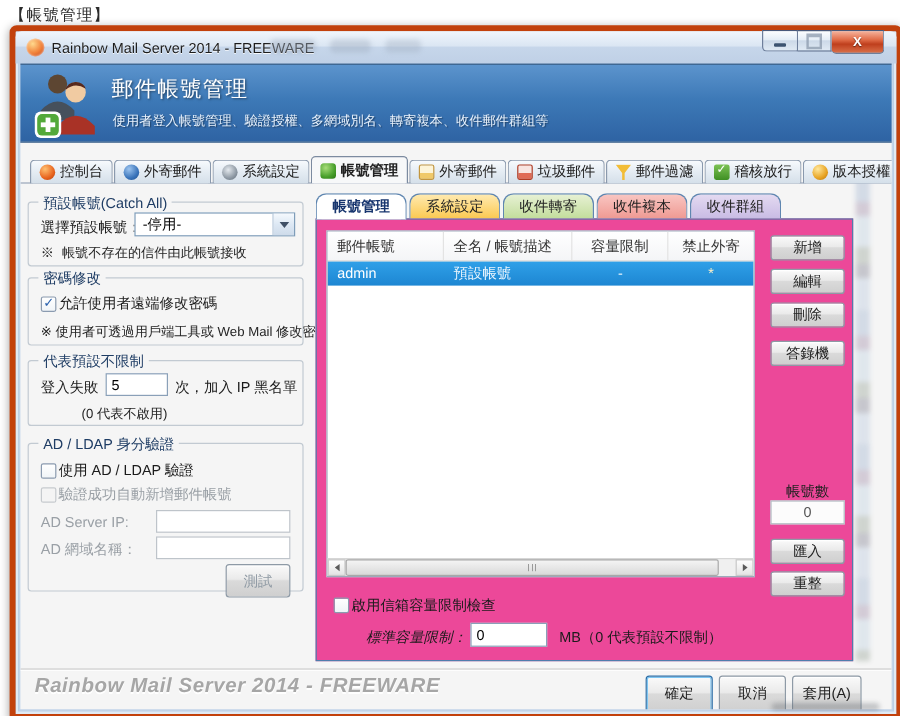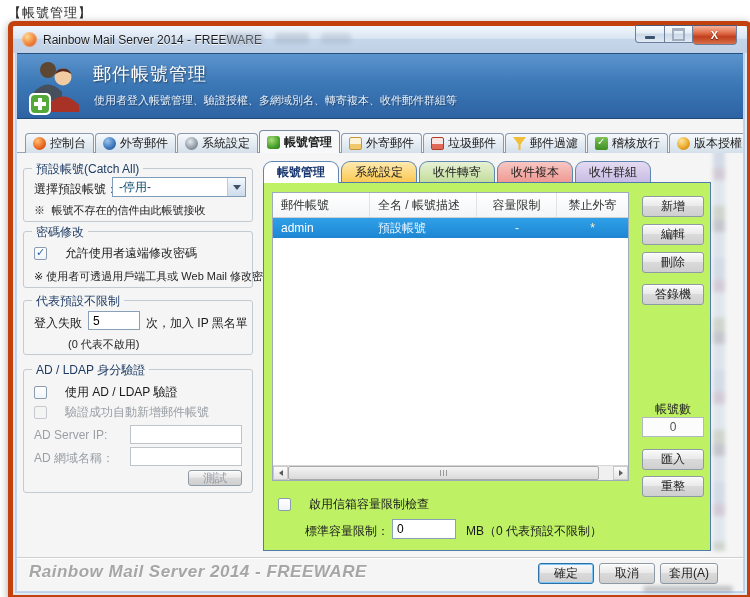--- a/index.html
+++ b/index.html
@@ -65,29 +65,29 @@
   .ti-spam{border-radius:2px;background:linear-gradient(180deg,#f8e4e0 55%,#e06a55 56%);border:1px solid #b03a22;box-sizing:border-box;}
   .ti-filter{border-radius:0;background:#f2bd37;clip-path:polygon(0 0,100% 0,58% 55%,58% 100%,42% 100%,42% 55%);}
   .ti-audit{border-radius:2px;background:linear-gradient(#7cc254,#3f8f24);position:relative;}
   .ti-audit::after{content:"✓";position:absolute;left:2px;top:-1px;font-size:10px;color:#fff;font-weight:bold;}
   .ti-license{background:radial-gradient(circle at 35% 30%,#ffe79b,#e8a424 60%,#b56f08);}
 
   
   .group{position:absolute;left:6px;width:230px;border:1px solid #c2cad2;border-radius:3px;background:#f5f5f5;box-sizing:border-box;}
   .group-title{position:absolute;top:-8px;left:8px;background:#f5f5f5;padding:0 4px;color:#1e3c64;font-size:12px;white-space:nowrap;}
   .g-note{position:absolute;font-size:11px;color:#242424;white-space:nowrap;}
-  .cbrow{position:absolute;display:flex;align-items:center;gap:18px;font-size:12px;white-space:nowrap;}
+  .cbrow{position:absolute;display:flex;align-items:center;gap:2px;font-size:12px;white-space:nowrap;}
   .cb{width:13px;height:13px;box-sizing:border-box;border:1px solid #8b9bb0;border-radius:2px;
     background:linear-gradient(#ffffff,#f0f4f8);position:relative;flex:0 0 auto;}
   .cb.checked::after{content:"✓";position:absolute;left:1px;top:-2px;font-size:11px;font-weight:bold;color:#2b62ae;}
   .cb.disabled{border-color:#c6cace;background:#f4f4f4;}
   .dim{color:#9aa0a6;}
   .combo{position:absolute;height:20px;box-sizing:border-box;border:1px solid #7f9db9;background:#fff;
     display:flex;align-items:center;cursor:default;}
-  .combo .val{flex:1;padding-left:6px;font-size:12px;color:#0c4a6e;}
+  .combo .val{flex:1;padding-left:6px;font-size:12px;color:#000000;}
   .combo .dd{width:17px;align-self:stretch;border-left:1px solid #b9cbdd;
     background:linear-gradient(#f5f9fd,#dde8f4 50%,#cedbea);display:flex;align-items:center;justify-content:center;}
   .combo .dd::after{content:"";border:4px solid transparent;border-top:5px solid #3f5066;margin-top:5px;}
   .tbox{position:absolute;box-sizing:border-box;border:1px solid #8aa0b8;background:#fff;
     font:12px "Liberation Sans","DejaVu Sans",sans-serif;padding:1px 4px;height:19px;}
   .tbox.disabled{border-color:#bec4ca;}
   .glabel{position:absolute;font-size:12px;white-space:nowrap;}
 
   
   .btn{box-sizing:border-box;border:1px solid #8e9aa6;border-radius:3px;color:#222;font-size:12px;
@@ -99,21 +99,21 @@
   
   .itabs{position:absolute;left:246px;top:42px;height:22px;display:flex;z-index:3;}
   .itab{box-sizing:border-box;height:21px;margin-right:2px;padding:0 13px;display:flex;align-items:center;
     border:1px solid #5f86b0;border-bottom:none;border-radius:9px 9px 0 0;font-size:12px;color:#222;white-space:nowrap;}
   .itab.selected{height:22px;background:#ffffff;font-weight:bold;color:#17356e;position:relative;z-index:4;}
   .itab.c1{background:linear-gradient(#ffeab0,#fbc952);}
   .itab.c2{background:linear-gradient(#e7f1d4,#c3dd9c);}
   .itab.c3{background:linear-gradient(#f9c6c2,#ef9a93);}
   .itab.c4{background:linear-gradient(#e4daf1,#c9bce4);}
   .panel{position:absolute;left:246px;top:63px;width:448px;height:369px;box-sizing:border-box;
-    background:#bef264;border:1px solid #4f7cac;z-index:2;padding-left:18px;}
+    background:#ec4899;border:1px solid #4f7cac;z-index:2;padding-left:18px;}
 
   
   .table{position:absolute;left:8px;top:9px;width:357px;height:289px;box-sizing:border-box;
     border:1px solid #9daabb;background:#fff;overflow:hidden;}
   .thead{display:flex;height:24px;border-bottom:1px solid #cfcfcf;background:linear-gradient(#ffffff,#f4f5f7);}
   .th{box-sizing:border-box;display:flex;align-items:center;padding:0 8px;font-size:12px;color:#333;
     border-right:1px solid #e3e3e3;white-space:nowrap;overflow:hidden;}
   .th.center{justify-content:center;padding:0 2px;font-family:Liberation Mono, monospace;}
   .trow{display:flex;height:20px;background:linear-gradient(#2fa0e8,#1d86d2);color:#fff;}
   .td{box-sizing:border-box;display:flex;align-items:center;padding:0 8px;font-size:12px;white-space:nowrap;overflow:hidden;}
@@ -132,21 +132,21 @@
 
   .sidecol-btn{position:absolute;left:378px;width:62px;height:21px;}
   .count-label{position:absolute;left:378px;width:62px;text-align:center;font-size:12px;color:#222;}
   .count-box{position:absolute;left:378px;width:62px;height:20px;box-sizing:border-box;border:1px solid #b0b8c0;
     background:#fcfcfc;color:#555;font-size:12px;display:flex;align-items:center;justify-content:center;}
 
   
   .footline{position:absolute;left:0;right:0;top:438px;border-top:1px solid #cfcfcf;box-shadow:0 1px 0 #ffffff;}
   .watermark{position:absolute;left:12px;top:443px;font-size:17px;font-weight:bold;font-style:italic;
     color:#a6a6a6;letter-spacing:.5px;text-shadow:0 1px 0 #fff;}
-  .fbtn{position:absolute;top:444px;height:21px;width:56px;}
+  .fbtn{position:absolute;top:444px;height:31px;width:56px;}
 
   .rstrip{position:absolute;left:700px;top:120px;width:12px;height:405px;opacity:.45;filter:blur(2px);
     background:repeating-linear-gradient(180deg,
       rgba(110,140,185,.55) 0 22px, rgba(95,60,110,.5) 22px 34px,
       rgba(140,175,205,.45) 34px 60px, rgba(60,85,60,.45) 60px 74px,
       rgba(40,40,70,.5) 74px 86px, rgba(130,160,200,.45) 86px 112px);}
 </style>
 </head>
 <body>
 
@@ -265,21 +265,21 @@
         <span>使用 AD / LDAP 驗證</span>
       </div>
       <div class="cbrow dim" style="left:10px;top:34px;">
         <span class="cb disabled"></span>
         <span>驗證成功自動新增郵件帳號</span>
       </div>
       <div class="glabel dim" style="left:10px;top:58px;">AD Server IP:</div>
       <input class="tbox disabled" style="left: 106px; top: 55px; width: 112px;" value="">
       <div class="glabel dim" style="left:10px;top:80px;">AD 網域名稱：</div>
       <input class="tbox disabled" style="left: 106px; top: 77px; width: 112px;" value="">
-      <div class="btn disabled" style="position:absolute;left:164px;top:100px;width:54px;height:16px;">測試</div>
+      <div class="btn disabled" style="position:absolute;left:164px;top:100px;width:54px;height:28px;">測試</div>
     </div>
 
     <div class="itabs">
       <div class="itab selected">帳號管理</div>
       <div class="itab c1">系統設定</div>
       <div class="itab c2">收件轉寄</div>
       <div class="itab c3">收件複本</div>
       <div class="itab c4">收件群組</div>
     </div>
 
@@ -315,21 +315,21 @@
       <div class="btn sidecol-btn" style="top:101px;">答錄機</div>
       <div class="count-label" style="top:218px;">帳號數</div>
       <div class="count-box" style="top:234px;">0</div>
       <div class="btn sidecol-btn" style="top:266px;">匯入</div>
       <div class="btn sidecol-btn" style="top:293px;">重整</div>
 
       <div class="cbrow" style="left:14px;top:313px;">
         <span class="cb"></span>
         <span>啟用信箱容量限制檢查</span>
       </div>
-      <div class="glabel" style="left:41px;top:340px;">標準容量限制：</div>
+      <div class="glabel" style="left:41px;top:340px;font-style:italic;">標準容量限制：</div>
       <input class="tbox" style="left: 128px; top: 336px; width: 64px; height: 20px;" value="0">
       <div class="glabel" style="left:202px;top:340px;">MB（0 代表預設不限制）</div>
     </div>
 
     <div class="footline"></div>
     <div class="watermark">Rainbow Mail Server 2014 - FREEWARE</div>
     <div class="btn default fbtn" style="left:521px;">確定</div>
     <div class="btn fbtn" style="left:582px;">取消</div>
     <div class="btn fbtn" style="left:643px;width:58px;">套用(A)</div>
   </div>

